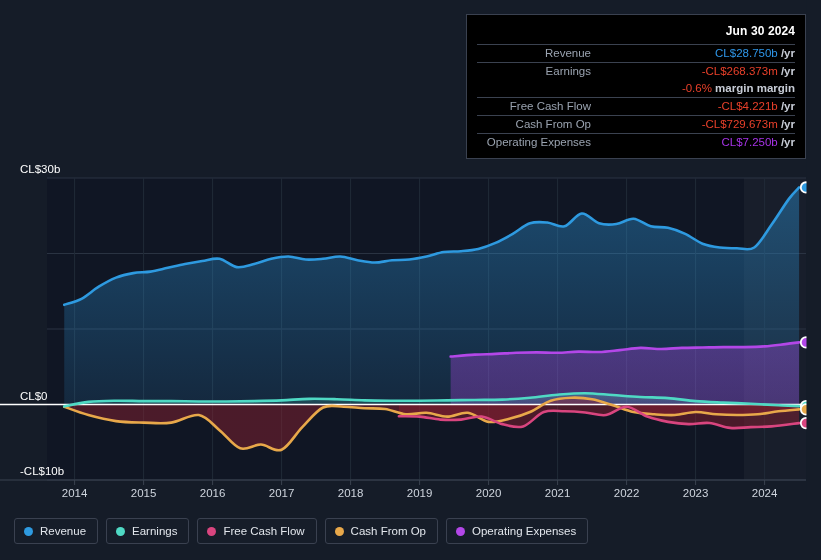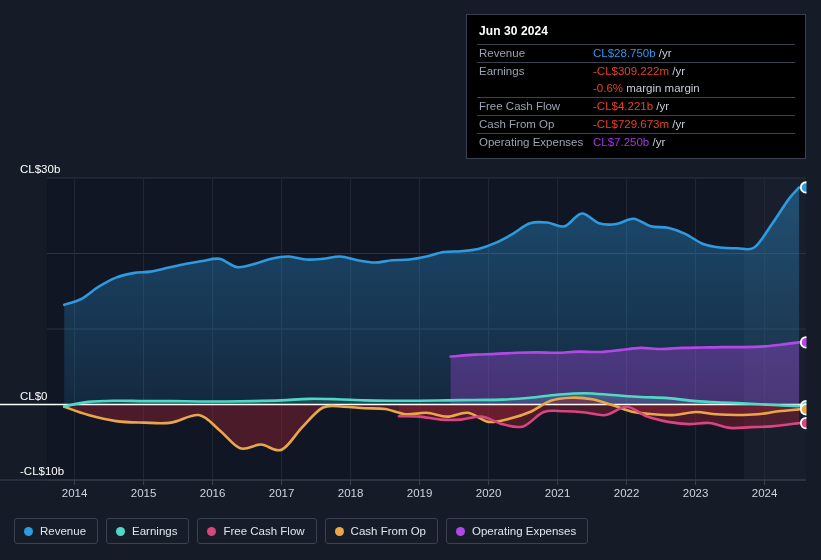--- a/index.html
+++ b/index.html
@@ -24,32 +24,33 @@
   }
 
   
   .tooltip{
     position:absolute;left:466px;top:14px;width:340px;
     background:#000000;
     border:1px solid #3a4150;
     box-sizing:border-box;
     padding:8px 10px 7px 10px;
     font-size:11.5px;
+    text-align:right;
   }
   .tt-date{
     color:#ffffff;font-size:12px;font-weight:bold;
     padding:1px 0 6px 2px;letter-spacing:.1px;
   }
   .tt-table{width:100%;border-collapse:collapse;}
   .tt-table tr{border-top:1px solid #3b4250;}
   .tt-table tr.no-line{border-top:none;}
   .tt-table td{padding:2px 0 3px 2px;vertical-align:top;white-space:nowrap;}
   .tt-label{color:#9aa3b0;width:112px;font-size:11.5px;}
   .tt-val{font-size:11.5px;}
-  .tt-unit{color:#c7ccd6;}
+  .tt-unit{color:#c7ccd6;font-weight:bold;}
   .v-rev{color:#2e96e8;}
   .v-neg{color:#e8402a;}
   .v-opex{color:#a733e8;}
 
   
   .legend{
     position:absolute;left:0;top:508px;width:821px;height:46px;
     display:flex;align-items:center;gap:8px;padding-left:14px;
     box-sizing:border-box;
   }
@@ -161,21 +162,21 @@
   <div class="tooltip">
     <div class="tt-date">Jun 30 2024</div>
     <table class="tt-table">
       <tbody id="tt-body">
           <tr>
             <td class="tt-label">Revenue</td>
             <td class="tt-val"><span class="v-rev">CL$28.750b</span><span class="tt-unit"> /yr</span></td>
           </tr>
           <tr>
             <td class="tt-label">Earnings</td>
-            <td class="tt-val"><span class="v-neg">-CL$309.222m</span><span class="tt-unit"> /yr</span></td>
+            <td class="tt-val"><span class="v-neg">-CL$268.373m</span><span class="tt-unit"> /yr</span></td>
           </tr>
           <tr class="no-line">
             <td class="tt-label"></td>
             <td class="tt-val"><span class="v-neg">-0.6%</span><span class="tt-unit"> margin margin</span></td>
           </tr>
           <tr>
             <td class="tt-label">Free Cash Flow</td>
             <td class="tt-val"><span class="v-neg">-CL$4.221b</span><span class="tt-unit"> /yr</span></td>
           </tr>
           <tr>

